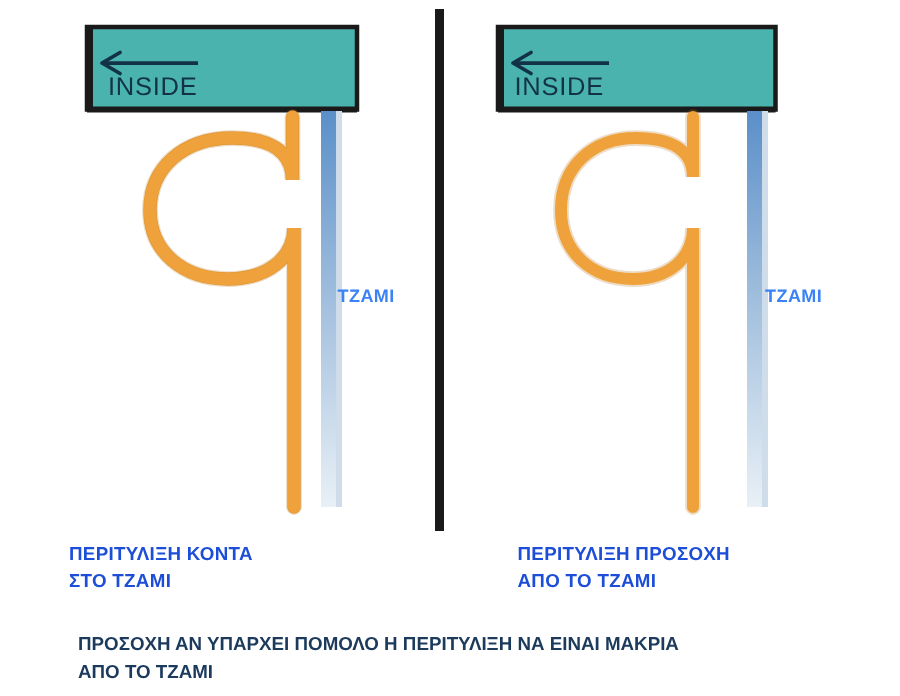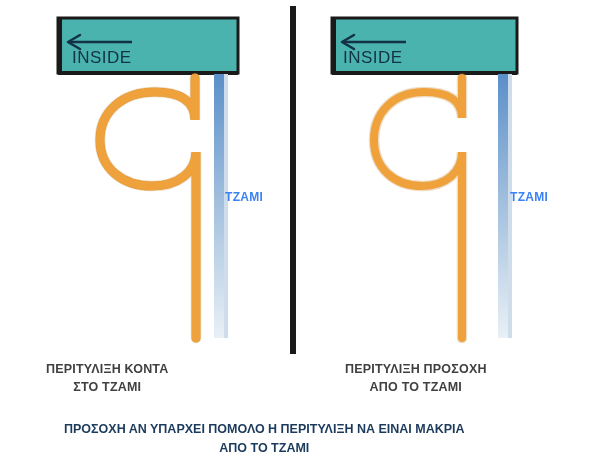--- a/index.html
+++ b/index.html
@@ -12,21 +12,20 @@
     height: 464px;
     font-family: "Liberation Sans", sans-serif;
     position: relative;
     overflow: hidden;
   }
   #stage {
     position: relative;
     width: 600px;
     height: 464px;
     background: #ffffff;
-    text-align: center;
   }
   .panel {
     position: absolute;
     top: 0;
     width: 298px;
     height: 400px;
   }
   .panel-left { left: 0; }
   .panel-right { left: 302px; }
 
@@ -42,21 +41,21 @@
   .svg-layer {
     position: absolute;
     left: 0;
     top: 0;
   }
 
   .caption {
     position: absolute;
     font-size: 12.5px;
     font-weight: bold;
-    color: #404040;
+    color: #1d4ed8;
     letter-spacing: 0.2px;
     line-height: 1.45;
     white-space: pre-line;
   }
   .caption-left {
     left: 46px;
     top: 360px;
   }
   .caption-right {
     left: 345px;
@@ -64,21 +63,20 @@
   }
   .footer-note {
     position: absolute;
     left: 52px;
     top: 420px;
     font-size: 12.5px;
     font-weight: bold;
     color: #1b3a5c;
     line-height: 1.5;
     white-space: pre-line;
-    margin-left: 12px;
   }
 
   .inside-label {
     position: absolute;
     font-size: 17px;
     font-weight: normal;
     color: #123247;
     letter-spacing: 0.5px;
     font-family: "Liberation Sans", sans-serif;
   }

